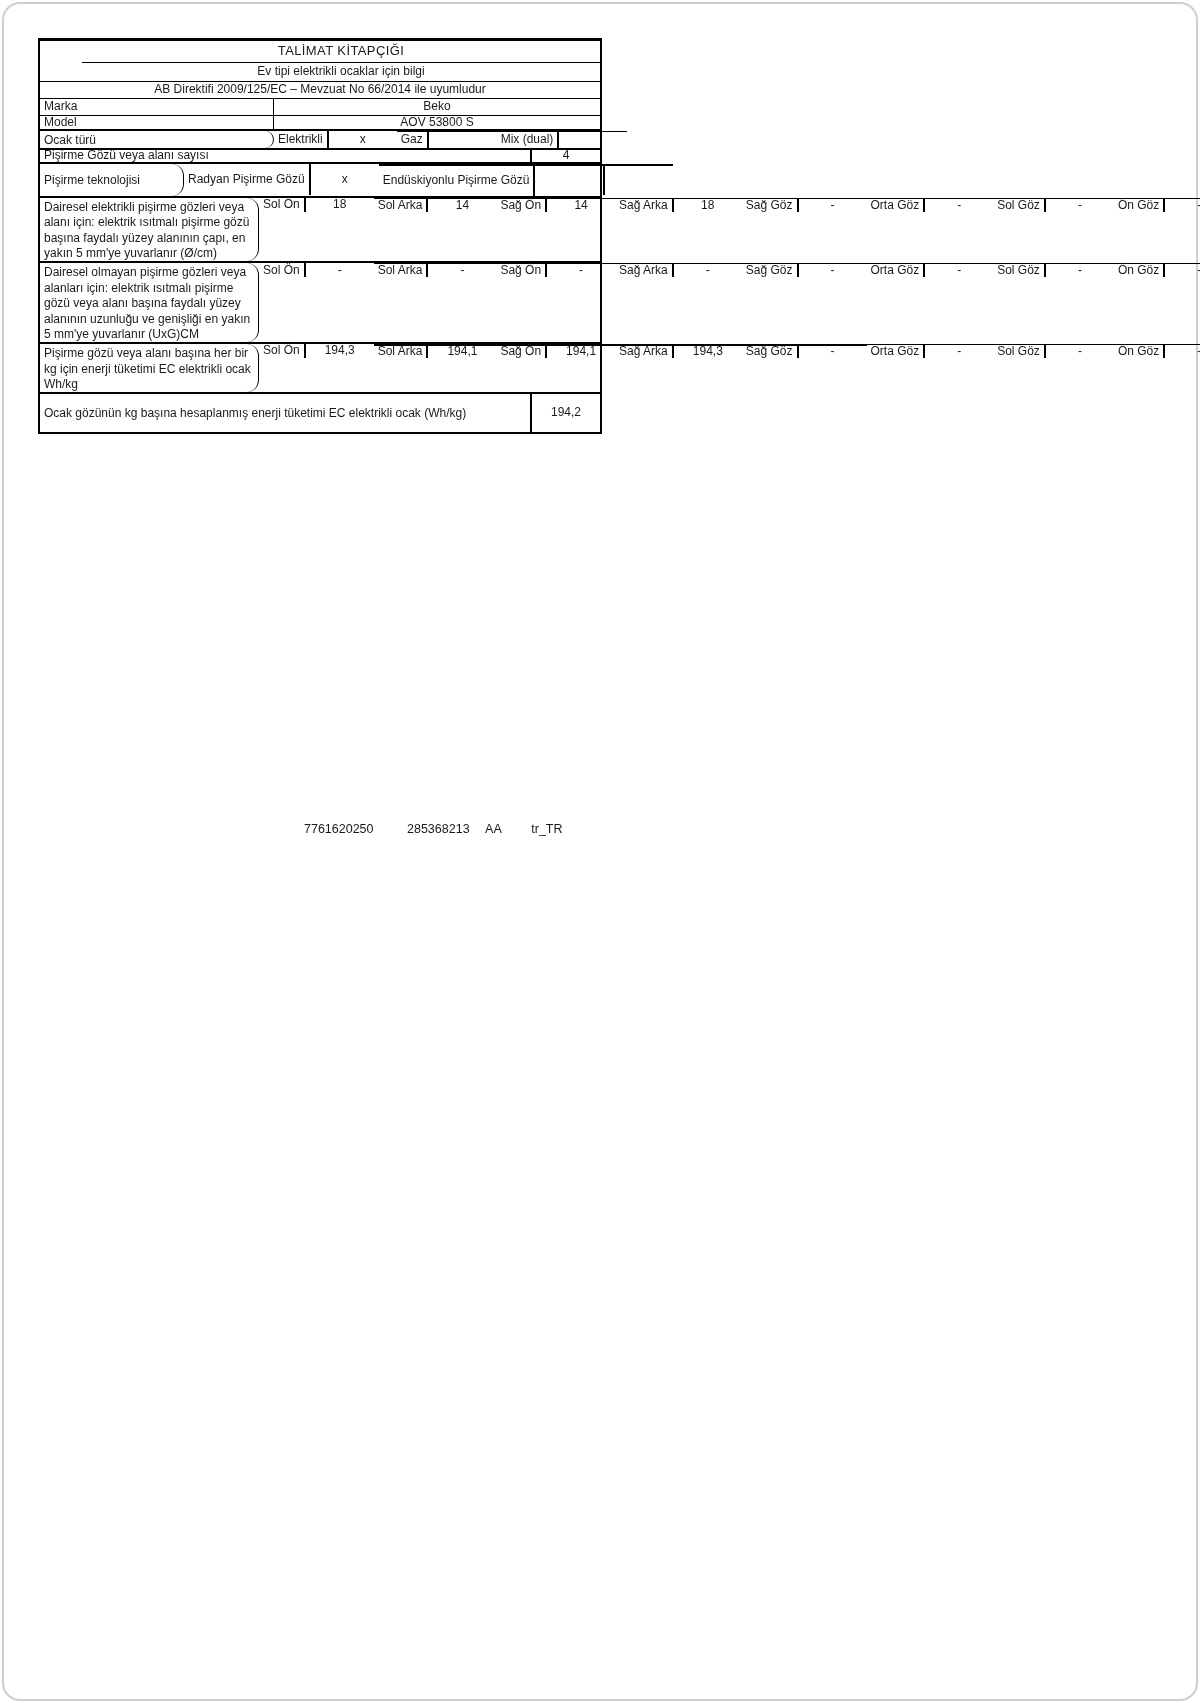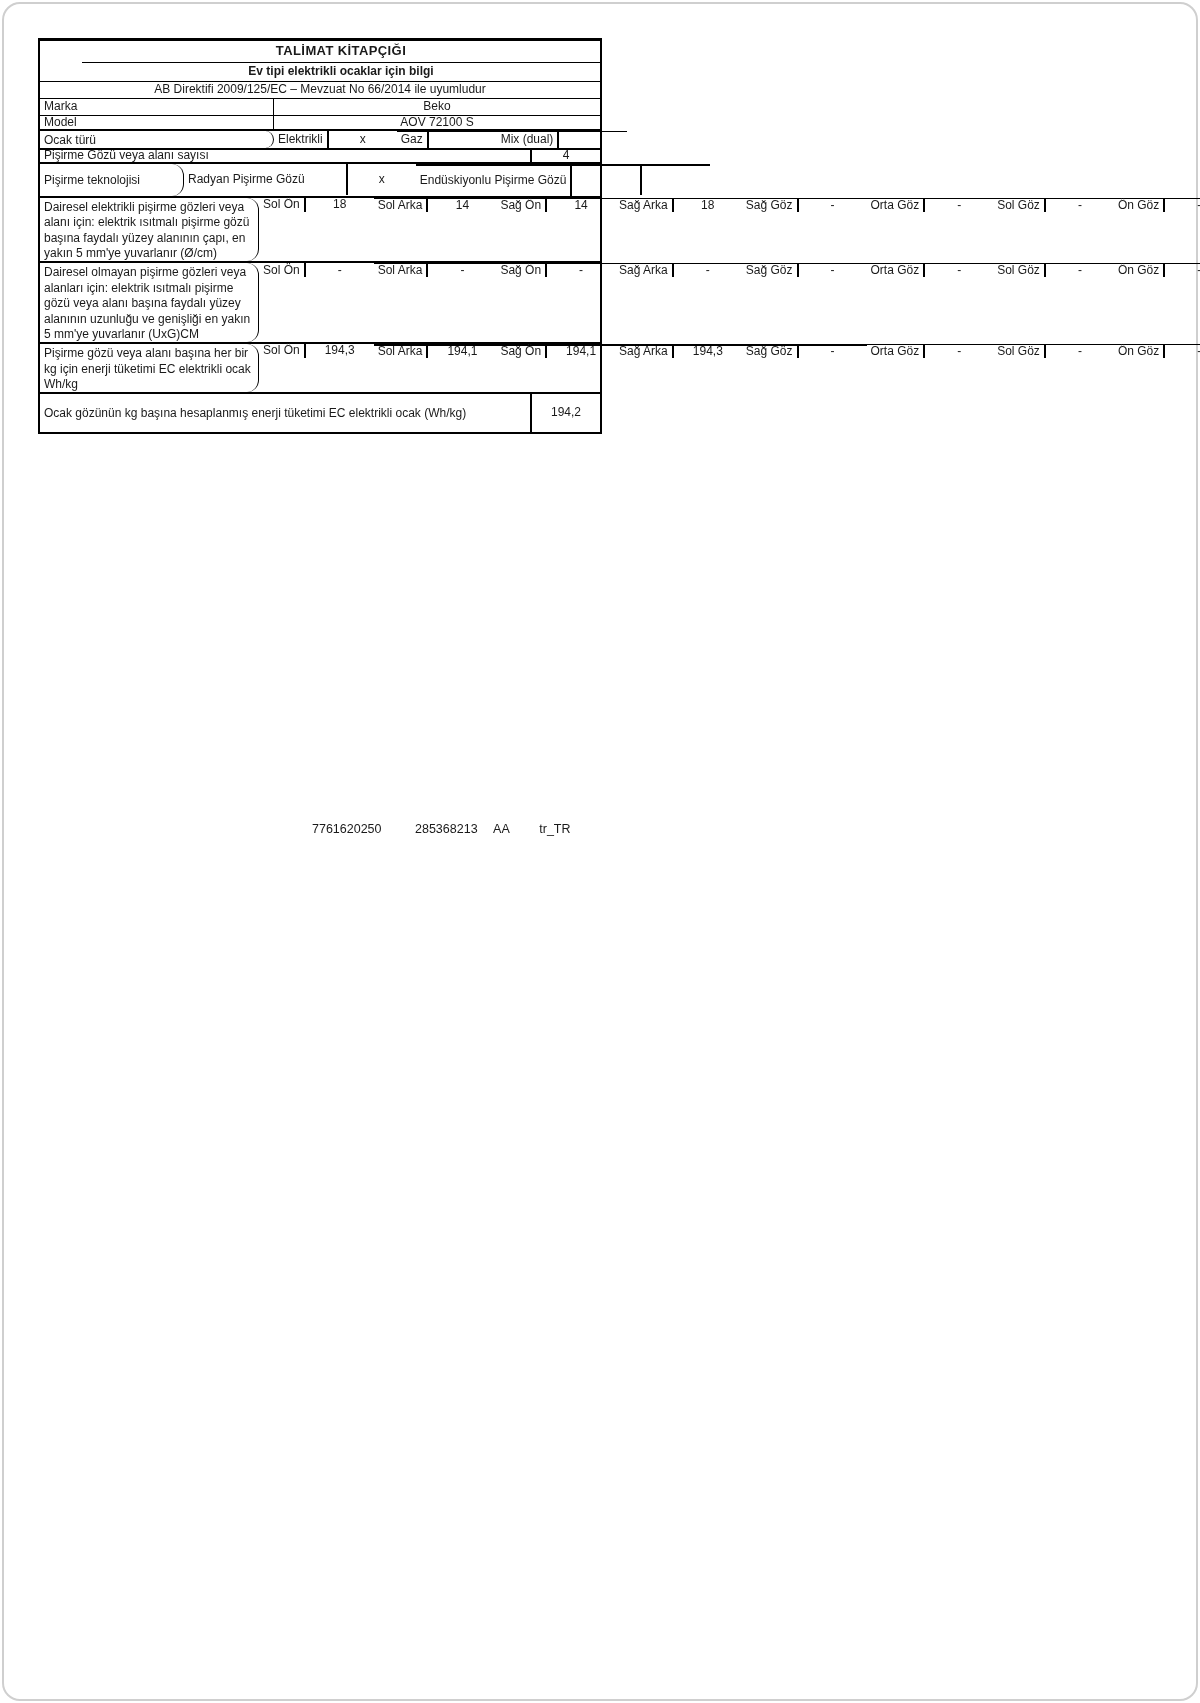--- a/index.html
+++ b/index.html
@@ -4,36 +4,36 @@
 <style>
   html,body{margin:0;padding:0;background:#ffffff;}
   body{width:1200px;height:1703px;position:relative;font-family:"Liberation Sans",sans-serif;color:#1a1a1a;}
   .page-frame{position:absolute;left:2px;top:2px;right:2px;bottom:2px;border:2px solid #cfcfcf;border-radius:18px;pointer-events:none;}
   .doc-table{position:absolute;left:38px;top:38px;width:564px;box-sizing:border-box;border:2px solid #000;border-top-width:3px;background:#fff;}
   .row{display:flex;box-sizing:border-box;align-items:stretch;}
   .bt1{border-top:1px solid #000;}
   .bt2{border-top:2px solid #000;}
   .cell{display:flex;align-items:center;box-sizing:border-box;padding:0 4px;font-size:12px;line-height:1.15;}
   .center{justify-content:center;text-align:center;}
-  .bold{font-weight:bold;margin-left:42px;}
+  .bold{font-weight:normal;margin-left:42px;}
   .titlebar{height:21px;font-size:13px;letter-spacing:.4px;}
   .subtitlebar{height:19px;}
   .dirbar{height:17px;}
-  .h17{height:17px;} .h18{height:14px;} .h31{height:31px;gap:37px;} .h32{height:32px;} .h36{height:40px;}
+  .h17{height:17px;} .h18{height:14px;} .h31{height:31px;} .h32{height:32px;} .h36{height:40px;}
   .lab234{width:234px;flex:0 0 auto;}
   .lab144{width:144px;flex:0 0 auto;}
   .desc219{width:219px;flex:0 0 auto;}
   .grow{flex:1 1 auto;min-width:0;}
   .xcol{width:70px;flex:0 0 auto;justify-content:center;border-left:2px solid #000;}
   .group{display:flex;box-sizing:border-box;}
   .group-left{box-sizing:border-box;border-right:1px solid #000;display:flex;align-items:center;padding:0 4px;font-size:12px;border-radius:12px;}
   .group-left.top{align-items:flex-start;padding-top:2px;line-height:1.28;}
   .group-rows{flex:1 1 auto;display:flex;flex-direction:row;min-width:0;}
   .group-rows .row{flex:0 0 auto;}
-  .footer{position:absolute;left:312px;top:822px;font-size:12.5px;white-space:nowrap;}
+  .footer{position:absolute;left:304px;top:822px;font-size:12.5px;white-space:nowrap;}
   .footer span{display:inline-block;}
   .fs1{margin-right:30px;} .fs2{margin-right:12px;} .fs3{margin-right:26px;}
 </style>
 </head>
 <body>
 
 <div class="page-frame"></div>
 
 <div class="doc-table">
 
@@ -43,21 +43,21 @@
 
   <div class="row dirbar cell center bt1">AB Direktifi 2009/125/EC – Mevzuat No 66/2014 ile uyumludur</div>
 
   <div class="row h17 bt1">
     <div class="cell lab234" style="border-right:1px solid #000">Marka</div>
     <div class="cell grow center">Beko</div>
   </div>
 
   <div class="row h18 bt1">
     <div class="cell lab234" style="border-right:1px solid #000">Model</div>
-    <div class="cell grow center">AOV 72100 S</div>
+    <div class="cell grow center">AOV 53800 S</div>
   </div>
 
   <div class="group bt2">
     <div class="group-left lab234">Ocak türü</div>
     <div class="group-rows">
       <div class="row h17">
         <div class="cell grow">Elektrikli</div>
         <div class="cell xcol">x</div>
       </div>
       <div class="row h17 bt1">

